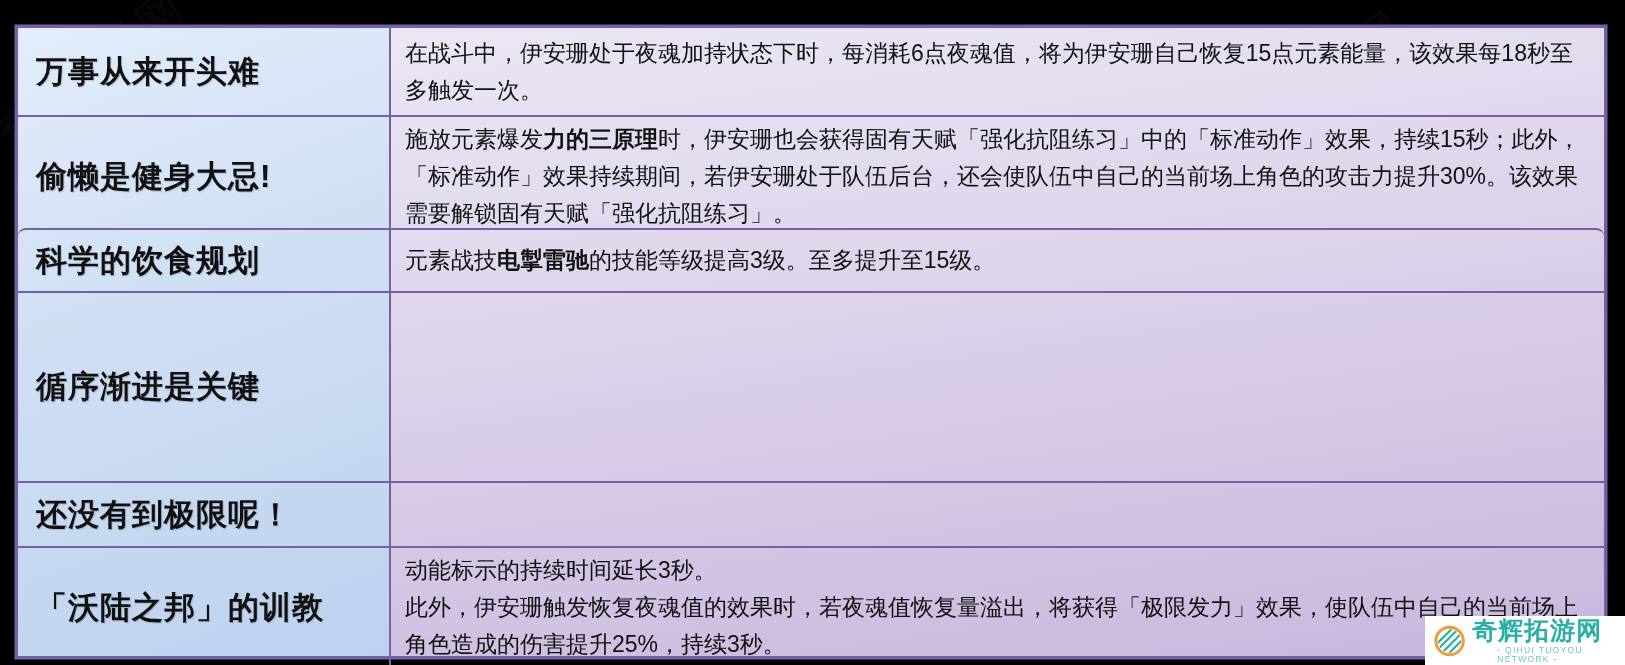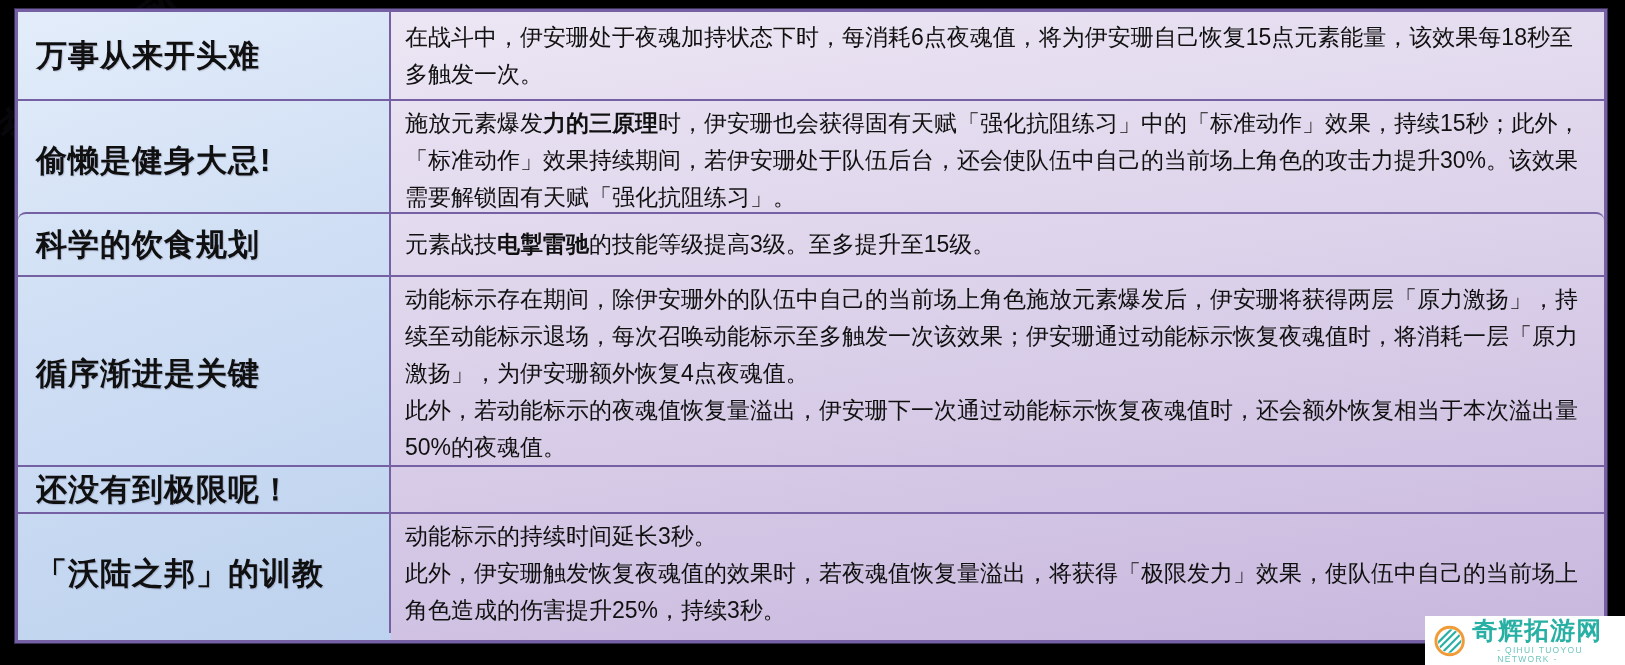--- a/index.html
+++ b/index.html
@@ -6,37 +6,37 @@
   body{
     width:1625px;height:665px;
     background:#000;
     position:relative;
     overflow:hidden;
     font-family:"Liberation Sans","DejaVu Sans",sans-serif;
     color:#101010;
   }
   .table-wrap{
     position:absolute;
-    left:15px;top:9px;
+    left:15px;top:25px;
     width:1592px;height:634px;
     border:3px solid #7660a4;
     box-sizing:border-box;
     box-shadow:0 0 0 1px #3a2f55;
   }
   .col-bg{position:absolute;top:0;bottom:0;}
   .col-bg.left{left:0;width:373px;background:linear-gradient(160deg,#e3edfa 0%,#cfdef4 45%,#bdd2ee 100%);}
   .col-bg.right{left:373px;right:0;background:linear-gradient(172deg,#ece6f4 0%,#dcd2ea 45%,#c8b7de 100%);}
   .grid{position:absolute;inset:0;}
   .row{display:grid;grid-template-columns:373px 1fr;box-sizing:border-box;}
   .row + .row{border-top:2px solid #7660a4;}
   .row:nth-child(1){height:87px;}
   .row:nth-child(2){height:113px;}
   .row:nth-child(3){height:63px;border-radius:8px;}
   .row:nth-child(4){height:190px;}
-  .row:nth-child(5){height:47px;text-align:right;}
+  .row:nth-child(5){height:65px;text-align:right;}
   .row:nth-child(6){height:116px;}
   .cell{box-sizing:border-box;display:flex;align-items:center;}
   .cell.title{
     border-right:2px solid #7660a4;
     padding:0 10px 0 18px;
     font-size:31px;font-weight:700;
     letter-spacing:1px;
     text-shadow:1px 1px 1px rgba(80,80,120,0.25);
   }
   .cell.desc{
@@ -107,24 +107,20 @@
     </div>
     <div class="cell desc">
       <span class="txt"><span>元素战技</span><span class="b">电掣雷驰</span><span>的技能等级提高3级。至多提升至15级。</span></span>
     </div>
   </div>
 
   <div class="row">
     <div class="cell title">
       <span>循序渐进是关键</span>
     </div>
-    <div class="cell desc">
-      <span class="txt"><span>动能标示存在期间，除伊安珊外的队伍中自己的当前场上角色施放元素爆发后，伊安珊将获得两层「原力激扬」，持续至动能标示退场，每次召唤动能标示至多触发一次该效果；伊安珊通过动能标示恢复夜魂值时，将消耗一层「原力激扬」，为伊安珊额外恢复4点夜魂值。
-此外，若动能标示的夜魂值恢复量溢出，伊安珊下一次通过动能标示恢复夜魂值时，还会额外恢复相当于本次溢出量50%的夜魂值。</span></span>
-    </div>
   </div>
 
   <div class="row">
     <div class="cell title">
       <span>还没有到极限呢！</span>
     </div>
   </div>
 
   <div class="row">
     <div class="cell title">

